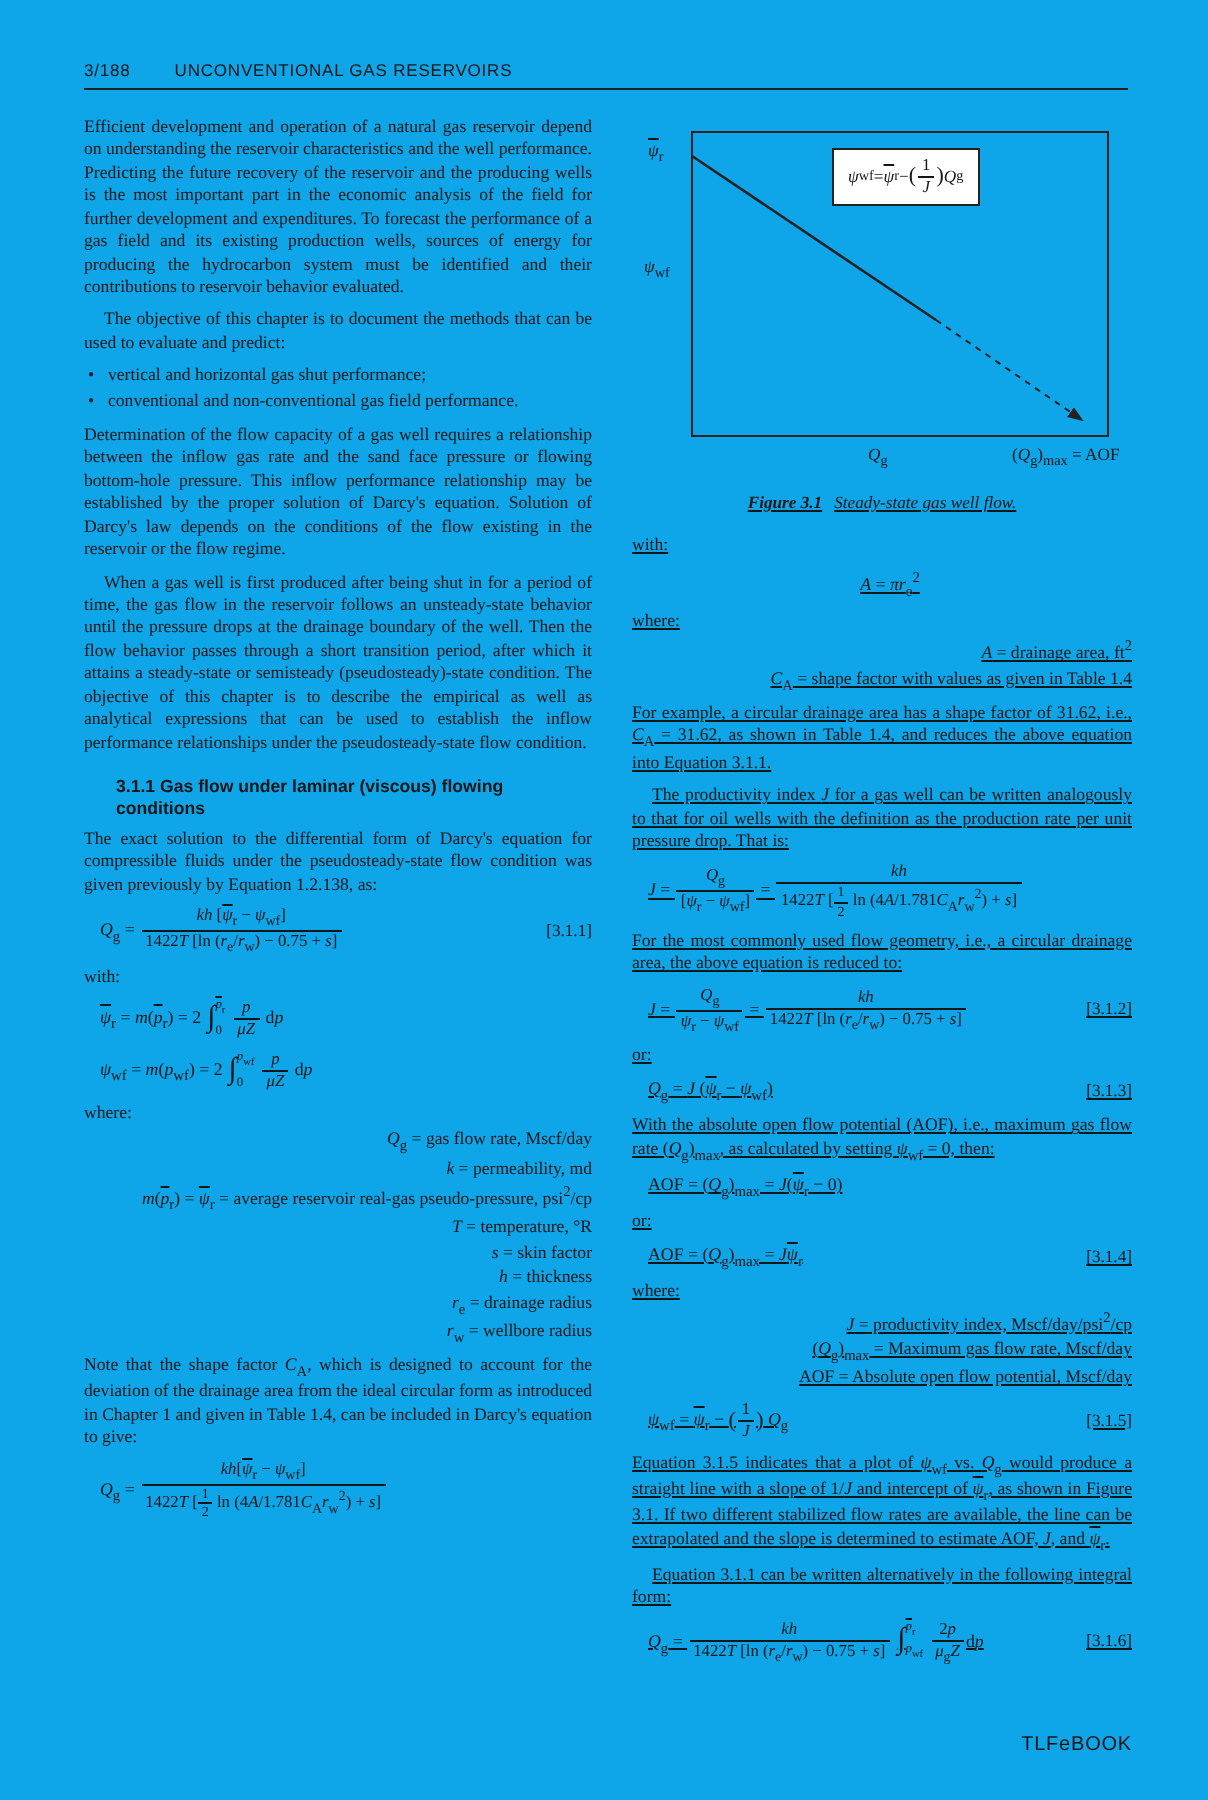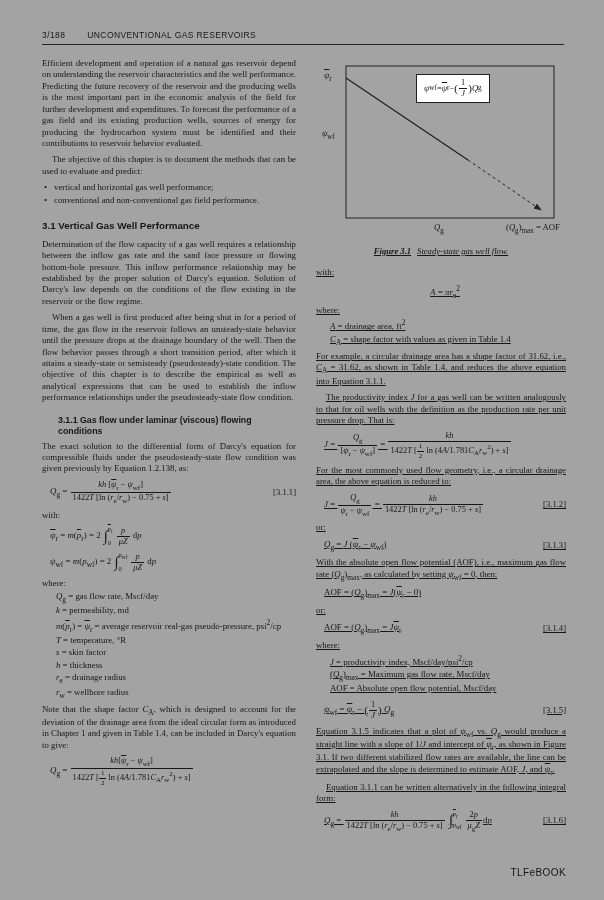--- a/index.html
+++ b/index.html
@@ -1,16 +1,16 @@
 <!DOCTYPE html>
 <html><head>
 <meta charset="utf-8">
 <style>
   html,body{margin:0;padding:0;background:#e9e9e9;}
-  .page{position:relative;width:604px;height:900px;background:#a3a3a3;overflow:hidden;
+  .page{position:relative;width:604px;height:900px;background:#0ea5e9;overflow:hidden;
         font-family:"Liberation Serif", serif;color:#161616;}
   
   .hdr{position:absolute;top:30px;left:42px;right:40px;border-bottom:1px solid #222;
        padding-bottom:4px;font-family:"Liberation Sans",sans-serif;font-size:8.5px;
        letter-spacing:.4px;display:flex;align-items:baseline;}
   .hdr .pgnum{margin-right:22px;}
   
   .col{position:absolute;top:58px;font-size:8.8px;line-height:1.3;text-align:justify;}
   .col-left{left:42px;width:254px;}
   .col-right{left:316px;width:250px;text-decoration:underline;}
@@ -33,21 +33,21 @@
   .frac>.den{display:block;border-top:1px solid #161616;padding:0 2px;}
   .frac .frac{font-size:7px;margin:0;}
   .int{font-size:15px;vertical-align:middle;margin-left:3px;font-style:normal;}
   .lims{display:inline-flex;flex-direction:column;justify-content:space-between;
         height:20px;vertical-align:middle;font-size:6.4px;line-height:1;margin-right:3px;}
   .lims .lu{display:block;}
   .lims .ll{display:block;margin-top:auto;}
   .ov{text-decoration:overline;}
   .bigp{font-size:11px;vertical-align:middle;}
   
-  .defs{margin:1px 0 4px 0;text-align:left;}
+  .defs{margin:1px 0 4px 0;text-align:right;}
   .defrow{padding-left:40px;text-indent:-26px;margin:0 0 1px 0;}
   
   .figwrap{margin:4px 0 10px 0;}
   .fig{position:relative;width:250px;height:178px;}
   .fig .flabel{position:absolute;font-size:8.6px;}
   .fig .eqbox{position:absolute;border:1px solid #222;padding:3px 7px;font-size:8.6px;
               display:flex;align-items:center;background:#fff;}
   .figcap{text-align:center;font-size:8.6px;margin-top:6px;font-style:italic;}
   .figcap .capnum{font-weight:bold;margin-right:6px;}
   
@@ -63,28 +63,27 @@
     <span class="pgnum">3/188</span>
     <span>UNCONVENTIONAL GAS RESERVOIRS</span>
   </div>
 
   <div class="col col-left">
     <p class="para">Efficient development and operation of a natural gas reservoir depend on understanding the reservoir characteristics and the well performance. Predicting the future recovery of the reservoir and the producing wells is the most important part in the economic analysis of the field for further development and expenditures. To forecast the performance of a gas field and its existing production wells, sources of energy for producing the hydrocarbon system must be identified and their contributions to reservoir behavior evaluated.</p>
     <p class="para ind">The objective of this chapter is to document the methods that can be used to evaluate and predict:</p>
     <div class="bullets">
       <div class="bullet">
         <span class="dot">•</span>
-        <span>vertical and horizontal gas well performance;</span>
+        <span>vertical and horizontal gas shut performance;</span>
       </div>
       <div class="bullet">
         <span class="dot">•</span>
         <span>conventional and non-conventional gas field performance.</span>
       </div>
     </div>
-    <h2 class="sec">3.1 Vertical Gas Well Performance</h2>
     <p class="para">Determination of the flow capacity of a gas well requires a relationship between the inflow gas rate and the sand face pressure or flowing bottom-hole pressure. This inflow performance relationship may be established by the proper solution of Darcy's equation. Solution of Darcy's law depends on the conditions of the flow existing in the reservoir or the flow regime.</p>
     <p class="para ind">When a gas well is first produced after being shut in for a period of time, the gas flow in the reservoir follows an unsteady-state behavior until the pressure drops at the drainage boundary of the well. Then the flow behavior passes through a short transition period, after which it attains a steady-state or semisteady (pseudosteady)-state condition. The objective of this chapter is to describe the empirical as well as analytical expressions that can be used to establish the inflow performance relationships under the pseudosteady-state flow condition.</p>
     <h3 class="subsec">3.1.1 Gas flow under laminar (viscous) flowing conditions</h3>
     <p class="para">The exact solution to the differential form of Darcy's equation for compressible fluids under the pseudosteady-state flow condition was given previously by Equation 1.2.138, as:</p>
     <div class="eq">
       <span><i>Q</i><sub>g</sub> = <span class="frac"><span class="num"><i>kh</i> [<span class="ov"><i>ψ</i></span><sub>r</sub> − <i>ψ</i><sub>wf</sub>]</span><span class="den">1422<i>T</i> [ln (<i>r</i><sub>e</sub>/<i>r</i><sub>w</sub>) − 0.75 + <i>s</i>]</span></span></span>
       <span class="tag">[3.1.1]</span>
     </div>
     <p class="para lbl">with:</p>
     <div class="eq">

